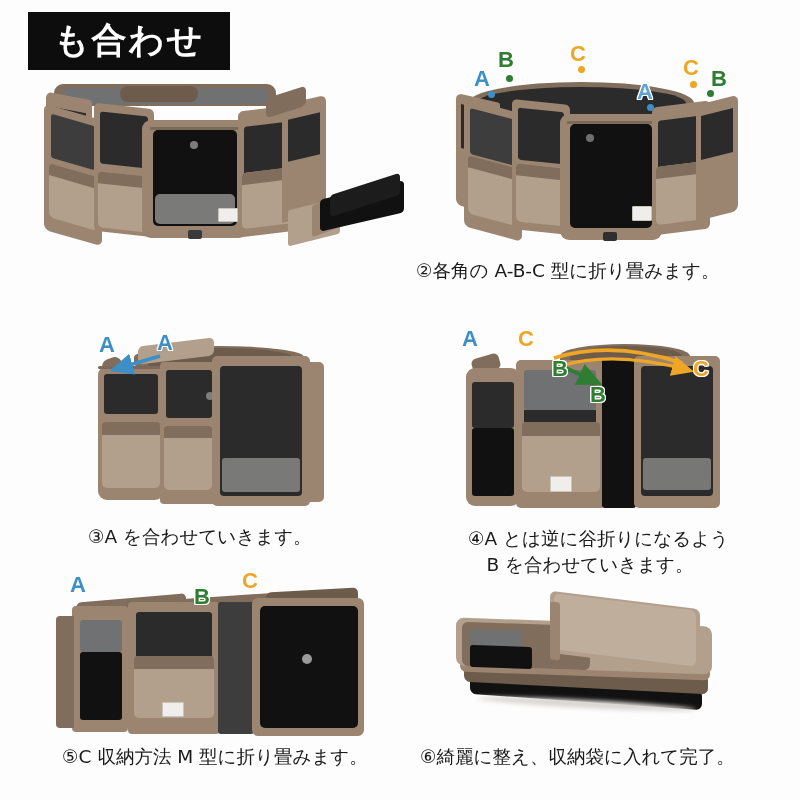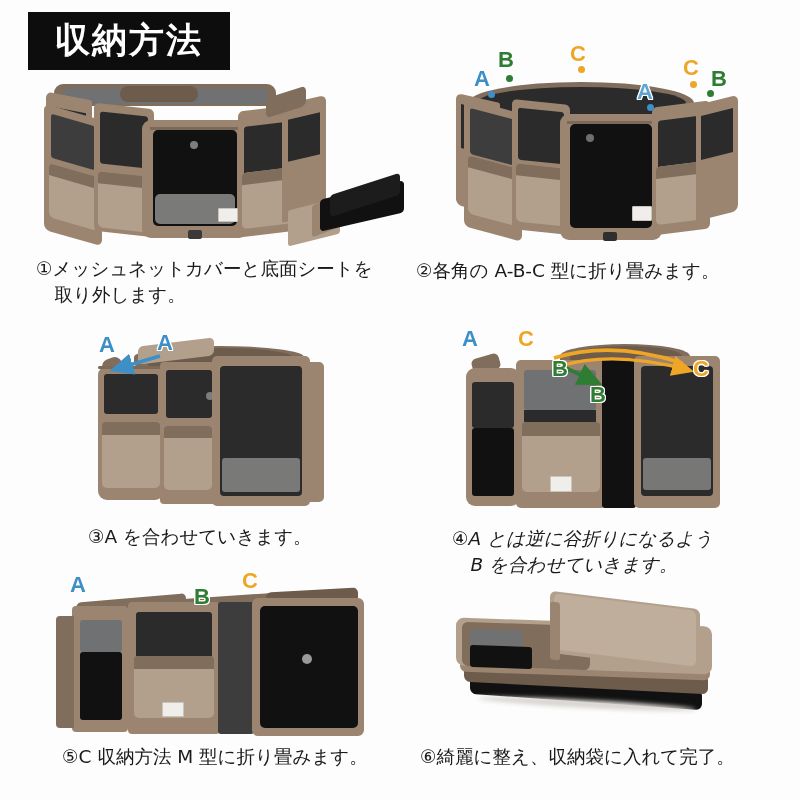--- a/index.html
+++ b/index.html
@@ -106,21 +106,21 @@
     overflow: visible;
     pointer-events: none;
   }
 </style>
 </head>
 <body>
 
 <div id="sheet">
 
   <div id="title-banner">
-    <span id="title-text">収納方法</span>
+    <span id="title-text">も合わせ</span>
   </div>
 
   <div class="step" style="left:20px; top:78px;">
     <div class="step-art" style="height:172px;">
 
       <div class="pen fab-dk rnd2" style="left:34px; top:6px; width:222px; height:22px;"></div>
       <div class="pen mesh-grey rnd2" style="left:42px; top:10px; width:206px; height:16px;"></div>
       <div class="pen fab-dkr rnd2" style="left:100px; top:8px; width:78px; height:16px;"></div>
 
       <div class="pen fab" style="left:26px; top:18px; width:46px; height:112px; transform:skewY(11deg); border-radius:6px 2px 2px 6px;"></div>
@@ -152,22 +152,20 @@
       <div class="pen fab" style="left:262px; top:22px; width:44px; height:118px; transform:skewY(-13deg); border-radius:2px 6px 6px 2px;"></div>
       <div class="pen mesh" style="left:268px; top:38px; width:32px; height:42px; transform:skewY(-13deg);"></div>
       <div class="pen fab-dk" style="left:246px; top:14px; width:40px; height:20px; transform:skewY(-18deg); border-radius:5px;"></div>
 
       <div class="pen fab-lt" style="left:268px; top:126px; width:52px; height:36px; transform:skewY(-14deg); border-radius:3px;"></div>
       <div class="pen fab" style="left:292px; top:120px; width:40px; height:32px; transform:skewY(-20deg); border-radius:3px;"></div>
       <div class="pen blackpanel" style="left:300px; top:112px; width:84px; height:32px; transform:skewY(-13deg); border-radius:4px;"></div>
       <div class="pen" style="left:310px; top:106px; width:70px; height:22px; background:#1c1c1c; transform:skewY(-18deg); border-radius:4px;"></div>
     </div>
 
-    <div class="caption" style="margin-left:16px; margin-top:6px;">①メッシュネットカバーと底面シートを
-　取り外します。</div>
   </div>
 
   <div class="step" style="left:400px; top:46px;">
     <div class="step-art" style="height:206px;">
 
       <div class="pen fab-dk" style="left:68px; top:36px; width:226px; height:42px; border-radius:50%;"></div>
       <div class="pen mesh" style="left:76px; top:41px; width:210px; height:32px; border-radius:50%;"></div>
 
       <div class="pen fab" style="left:56px; top:52px; width:44px; height:112px; transform:skewY(13deg); border-radius:6px 2px 2px 6px;"></div>
       <div class="pen mesh" style="left:61px; top:62px; width:34px; height:44px; transform:skewY(13deg);"></div>
@@ -295,21 +293,21 @@
         <path d="M166,42 L196,56" stroke="#2e7d32" stroke-width="3.6" fill="none" marker-end="url(#arrB4)"></path>
       </svg>
 
       <span class="marker a" style="left:62px;  top:2px;">A</span>
       <span class="marker c" style="left:118px; top:2px;">C</span>
       <span class="marker b" style="left:152px; top:32px;">B</span>
       <span class="marker b" style="left:190px; top:58px;">B</span>
       <span class="marker c" style="left:293px; top:32px;">C</span>
     </div>
 
-    <div class="caption" style="margin-left:52px; margin-top:10px;font-style:italic;">④A とは逆に谷折りになるよう
+    <div class="caption" style="margin-left:68px; margin-top:10px;">④A とは逆に谷折りになるよう
 　B を合わせていきます。</div>
   </div>
 
   <div class="step" style="left:20px; top:572px;">
     <div class="step-art" style="height:164px;">
 
       <div class="pen fab-dk" style="left:56px; top:26px; width:110px; height:14px; transform:skewY(-5deg); border-radius:5px;"></div>
       <div class="pen fab-dk" style="left:162px; top:24px; width:92px; height:14px; transform:skewY(-4deg); border-radius:5px;"></div>
       <div class="pen fab-dkr" style="left:246px; top:18px; width:92px; height:16px; transform:skewY(-3deg); border-radius:5px;"></div>
 

